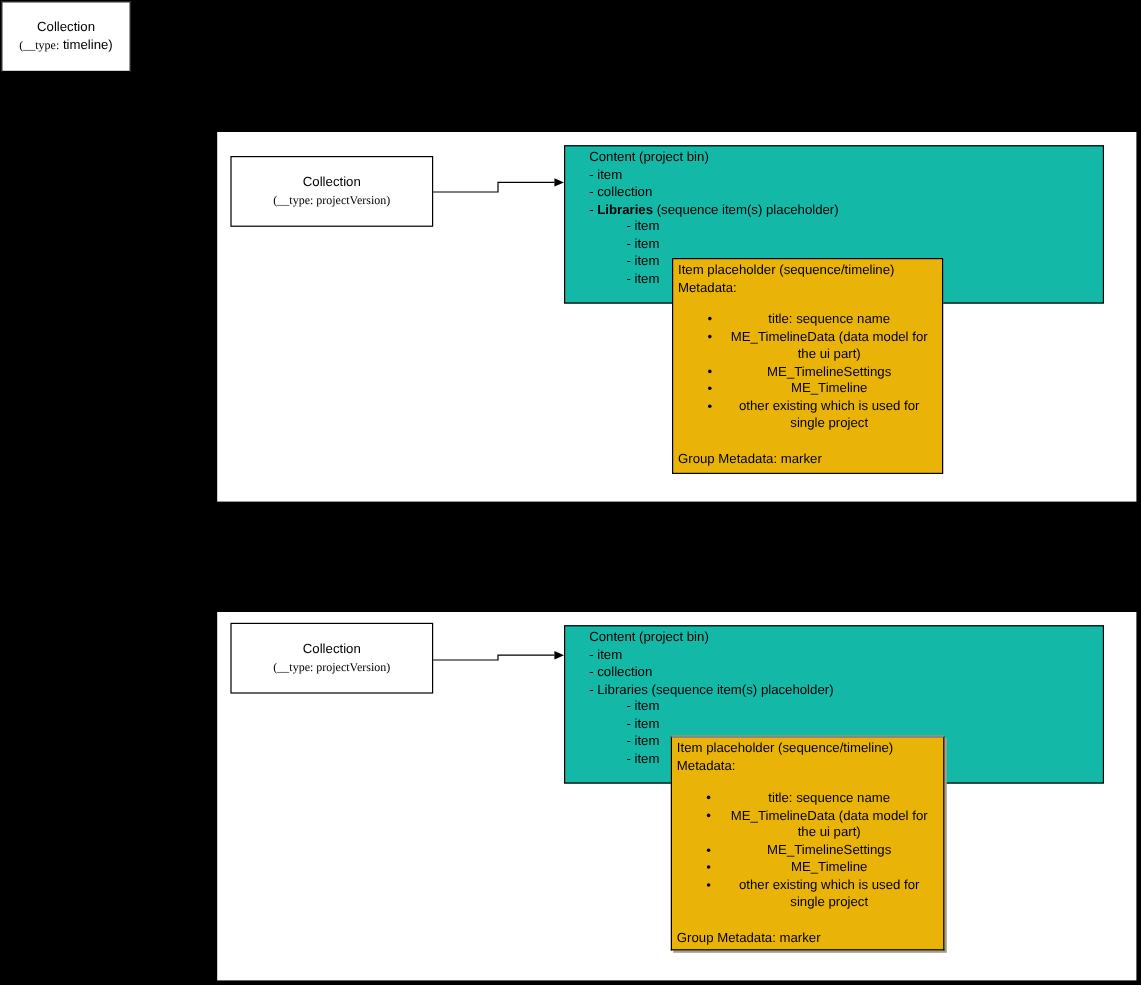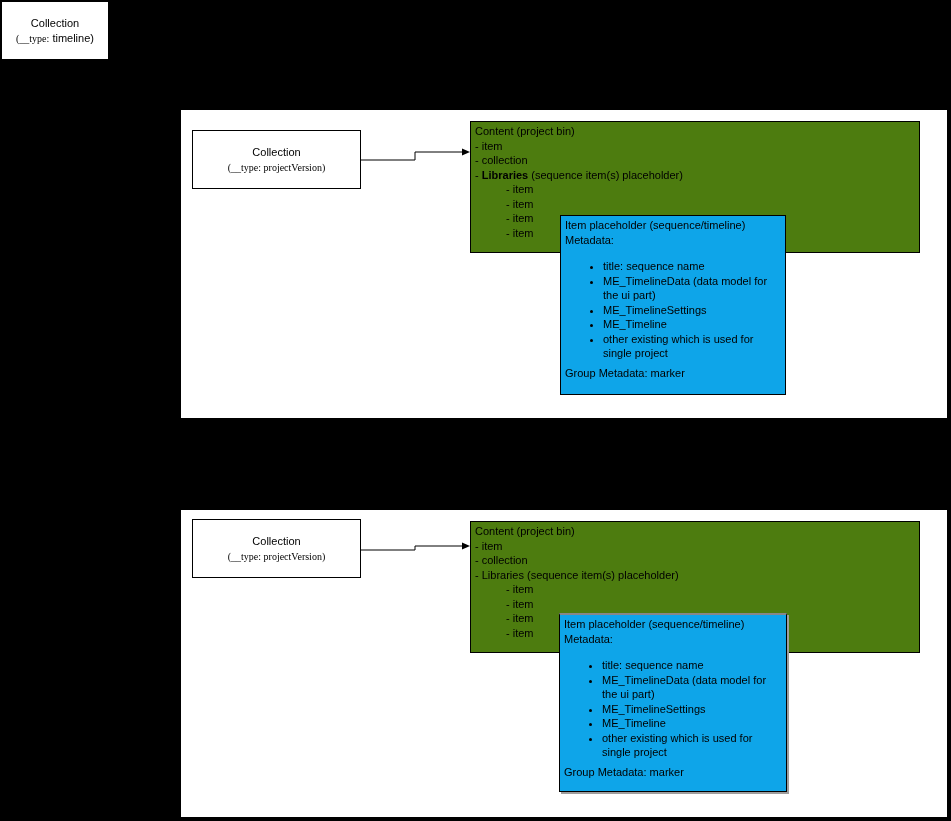--- a/index.html
+++ b/index.html
@@ -32,42 +32,42 @@
     position:absolute;left:11px;width:169px;height:59px;
     background:#fff;border:1px solid #000;box-sizing:border-box;
     display:flex;flex-direction:column;justify-content:center;
     text-align:center;line-height:16px;
   }
   .panel-1 .collection-box{top:20px;}
   .panel-2 .collection-box{top:9px;}
 
   .content-box{
     position:absolute;left:289px;top:11px;width:450px;height:132px;
-    background:#4d7c0f;border:1px solid #000;box-sizing:border-box;
-    padding:2px 4px;line-height:14.5px;
+    background:#14b8a6;border:1px solid #000;box-sizing:border-box;
+    padding:2px 20px;line-height:14.5px;
   }
   .content-box div{white-space:pre-wrap;}
   .content-box .sub-item{padding-left:31px;}
   .panel-1 .lib-name{font-weight:bold;}
 
   .item-box{
-    position:absolute;background:#0ea5e9;border:1px solid #000;
+    position:absolute;background:#eab308;border:1px solid #000;
     box-sizing:border-box;padding:2px 4px;line-height:14.5px;z-index:2;
   }
   .panel-1 .item-box{left:379px;top:105px;width:226px;height:180px;}
   .panel-2 .item-box{
     left:378px;top:103px;width:228px;height:179px;
     border-top:2px solid #878787;
     box-shadow:2px 2px 0 #9e9e9e;
   }
   .item-box ul{
-    margin:12px 0 0 0;padding:0 2px 0 38px;list-style:disc;
+    margin:12px 0 0 0;padding:0 2px 0 38px;list-style:disc;text-align:center;
   }
   .item-box li{margin:0;padding:0;}
-  .item-footer{margin-top:5px;}
+  .item-footer{margin-top:15px;}
 
   .connector{position:absolute;left:180px;width:110px;overflow:visible;}
   .panel-1 .connector{top:36px;height:20px;}
   .panel-2 .connector{top:30px;height:16px;}
 </style>
 </head>
 <body>
 
 <div class="root-box">
   <div>Collection</div>

